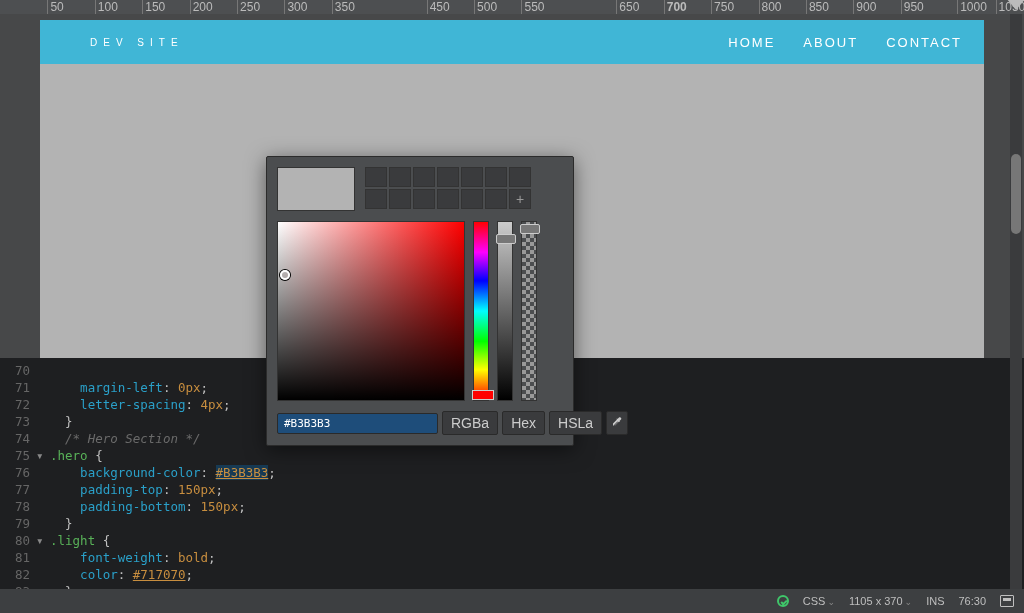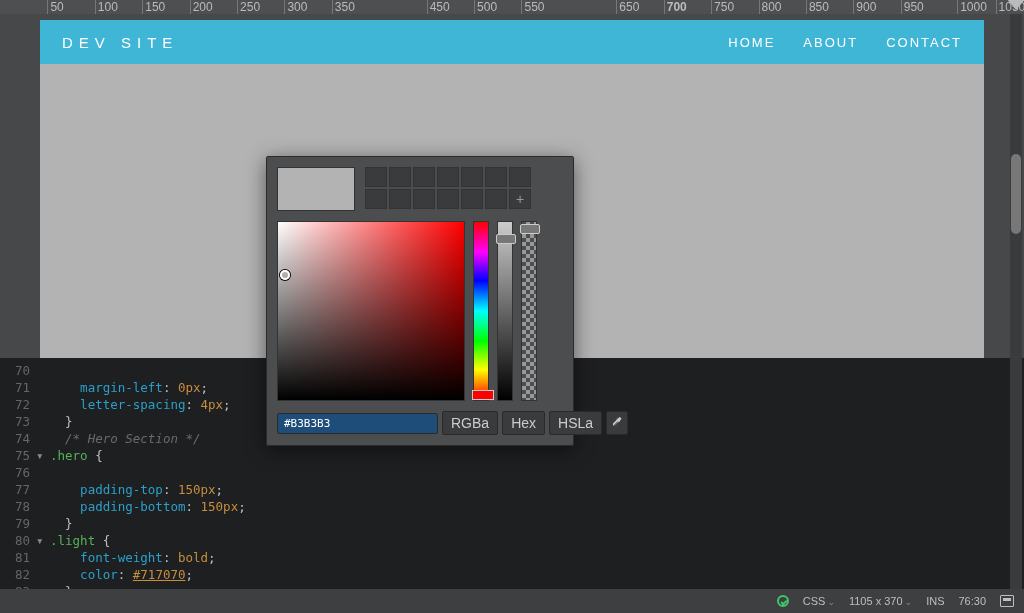--- a/index.html
+++ b/index.html
@@ -62,23 +62,24 @@
   .site .nav {
     background: #40b6d6;
     height: 44px;
     display: flex;
     align-items: center;
     justify-content: space-between;
     padding: 0 22px;
   }
   .brand {
     color: #fff;
-    font-size: 15px;
+    font-size: 10px;
     letter-spacing: 6px;
     font-weight: 300;
+    margin-left: 28px;
   }
   .navlinks {
     display: flex;
     gap: 28px;
   }
   .navlinks a {
     color: #fff;
     font-size: 13px;
     letter-spacing: 2px;
     font-weight: 400;
@@ -369,21 +370,21 @@
   </div>
 </div>
 
 <div class="editor">
     <div class="code-line"><span class="gutter">70</span><span class="fold"></span></div>
     <div class="code-line"><span class="gutter">71</span><span class="fold"></span><span>    <span class="tok-prop">margin-left</span><span class="tok-punct">:</span> <span class="tok-num">0px</span><span class="tok-punct">;</span></span></div>
     <div class="code-line"><span class="gutter">72</span><span class="fold"></span><span>    <span class="tok-prop">letter-spacing</span><span class="tok-punct">:</span> <span class="tok-num">4px</span><span class="tok-punct">;</span></span></div>
     <div class="code-line"><span class="gutter">73</span><span class="fold"></span><span>  <span class="tok-punct">}</span></span></div>
     <div class="code-line"><span class="gutter">74</span><span class="fold"></span><span>  <span class="tok-comm">/* Hero Section */</span></span></div>
     <div class="code-line"><span class="gutter">75</span><span class="fold">▾</span><span><span class="tok-sel">.hero</span> <span class="tok-punct">{</span></span></div>
-    <div class="code-line"><span class="gutter">76</span><span class="fold"></span></div>
+    <div class="code-line"><span class="gutter">76</span><span class="fold"></span><span>    <span class="tok-prop">background-color</span><span class="tok-punct">:</span> <span class="bg-hl"><span class="tok-color">#B3B3B3</span></span><span class="tok-punct">;</span></span></div>
     <div class="code-line"><span class="gutter">77</span><span class="fold"></span><span>    <span class="tok-prop">padding-top</span><span class="tok-punct">:</span> <span class="tok-num">150px</span><span class="tok-punct">;</span></span></div>
     <div class="code-line"><span class="gutter">78</span><span class="fold"></span><span>    <span class="tok-prop">padding-bottom</span><span class="tok-punct">:</span> <span class="tok-num">150px</span><span class="tok-punct">;</span></span></div>
     <div class="code-line"><span class="gutter">79</span><span class="fold"></span><span>  <span class="tok-punct">}</span></span></div>
     <div class="code-line"><span class="gutter">80</span><span class="fold">▾</span><span><span class="tok-sel">.light</span> <span class="tok-punct">{</span></span></div>
     <div class="code-line"><span class="gutter">81</span><span class="fold"></span><span>    <span class="tok-prop">font-weight</span><span class="tok-punct">:</span> <span class="tok-num">bold</span><span class="tok-punct">;</span></span></div>
     <div class="code-line"><span class="gutter">82</span><span class="fold"></span><span>    <span class="tok-prop">color</span><span class="tok-punct">:</span> <span class="tok-color">#717070</span><span class="tok-punct">;</span></span></div>
     <div class="code-line"><span class="gutter">83</span><span class="fold"></span><span>  <span class="tok-punct">}</span></span></div>
   </div>
 
 <div class="picker">

